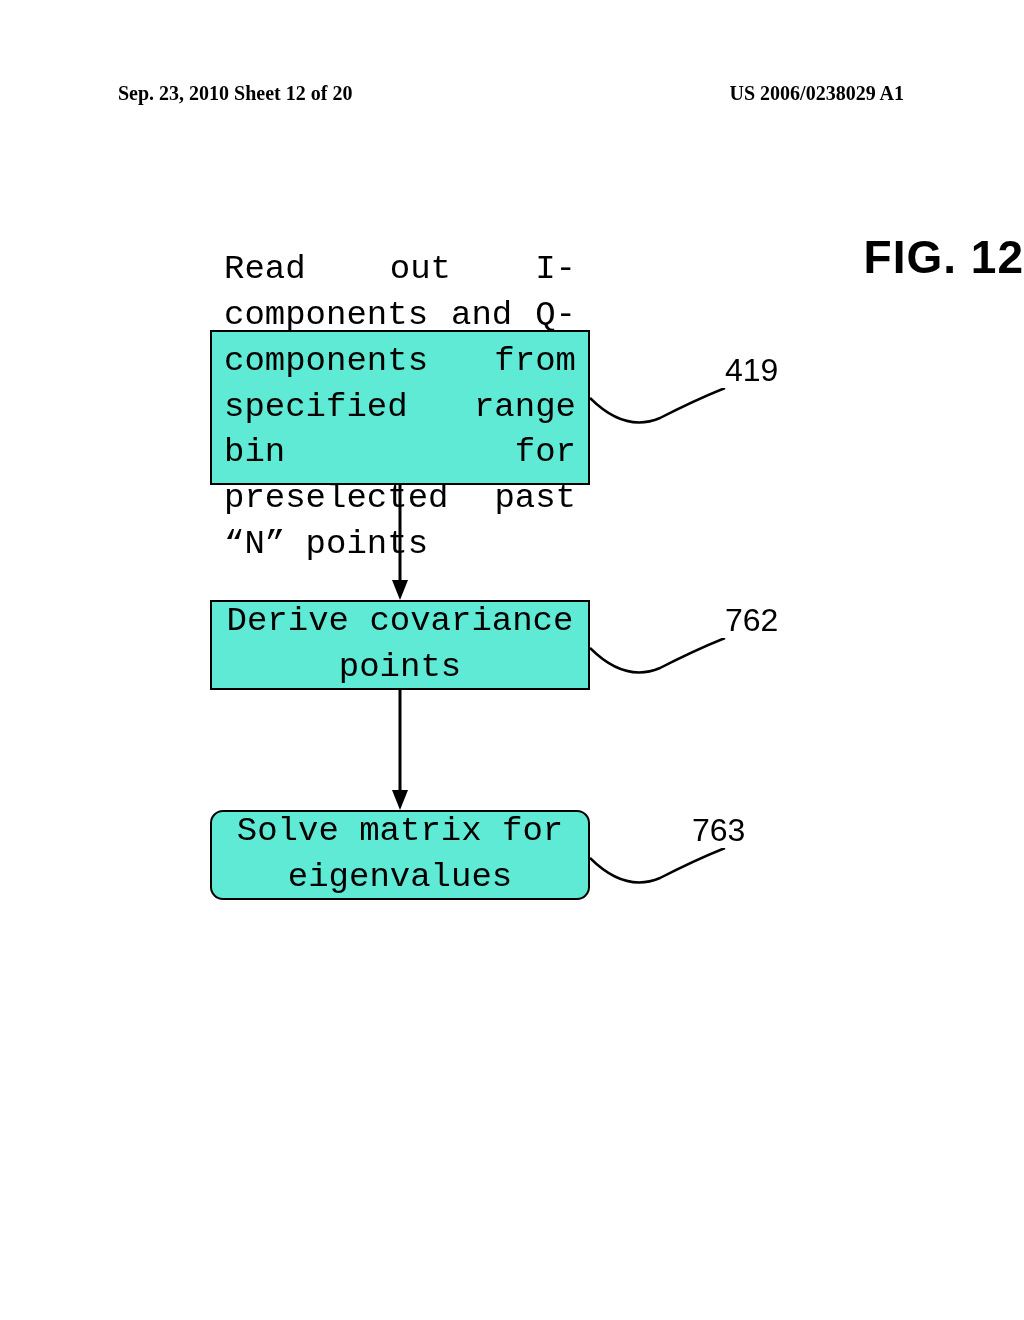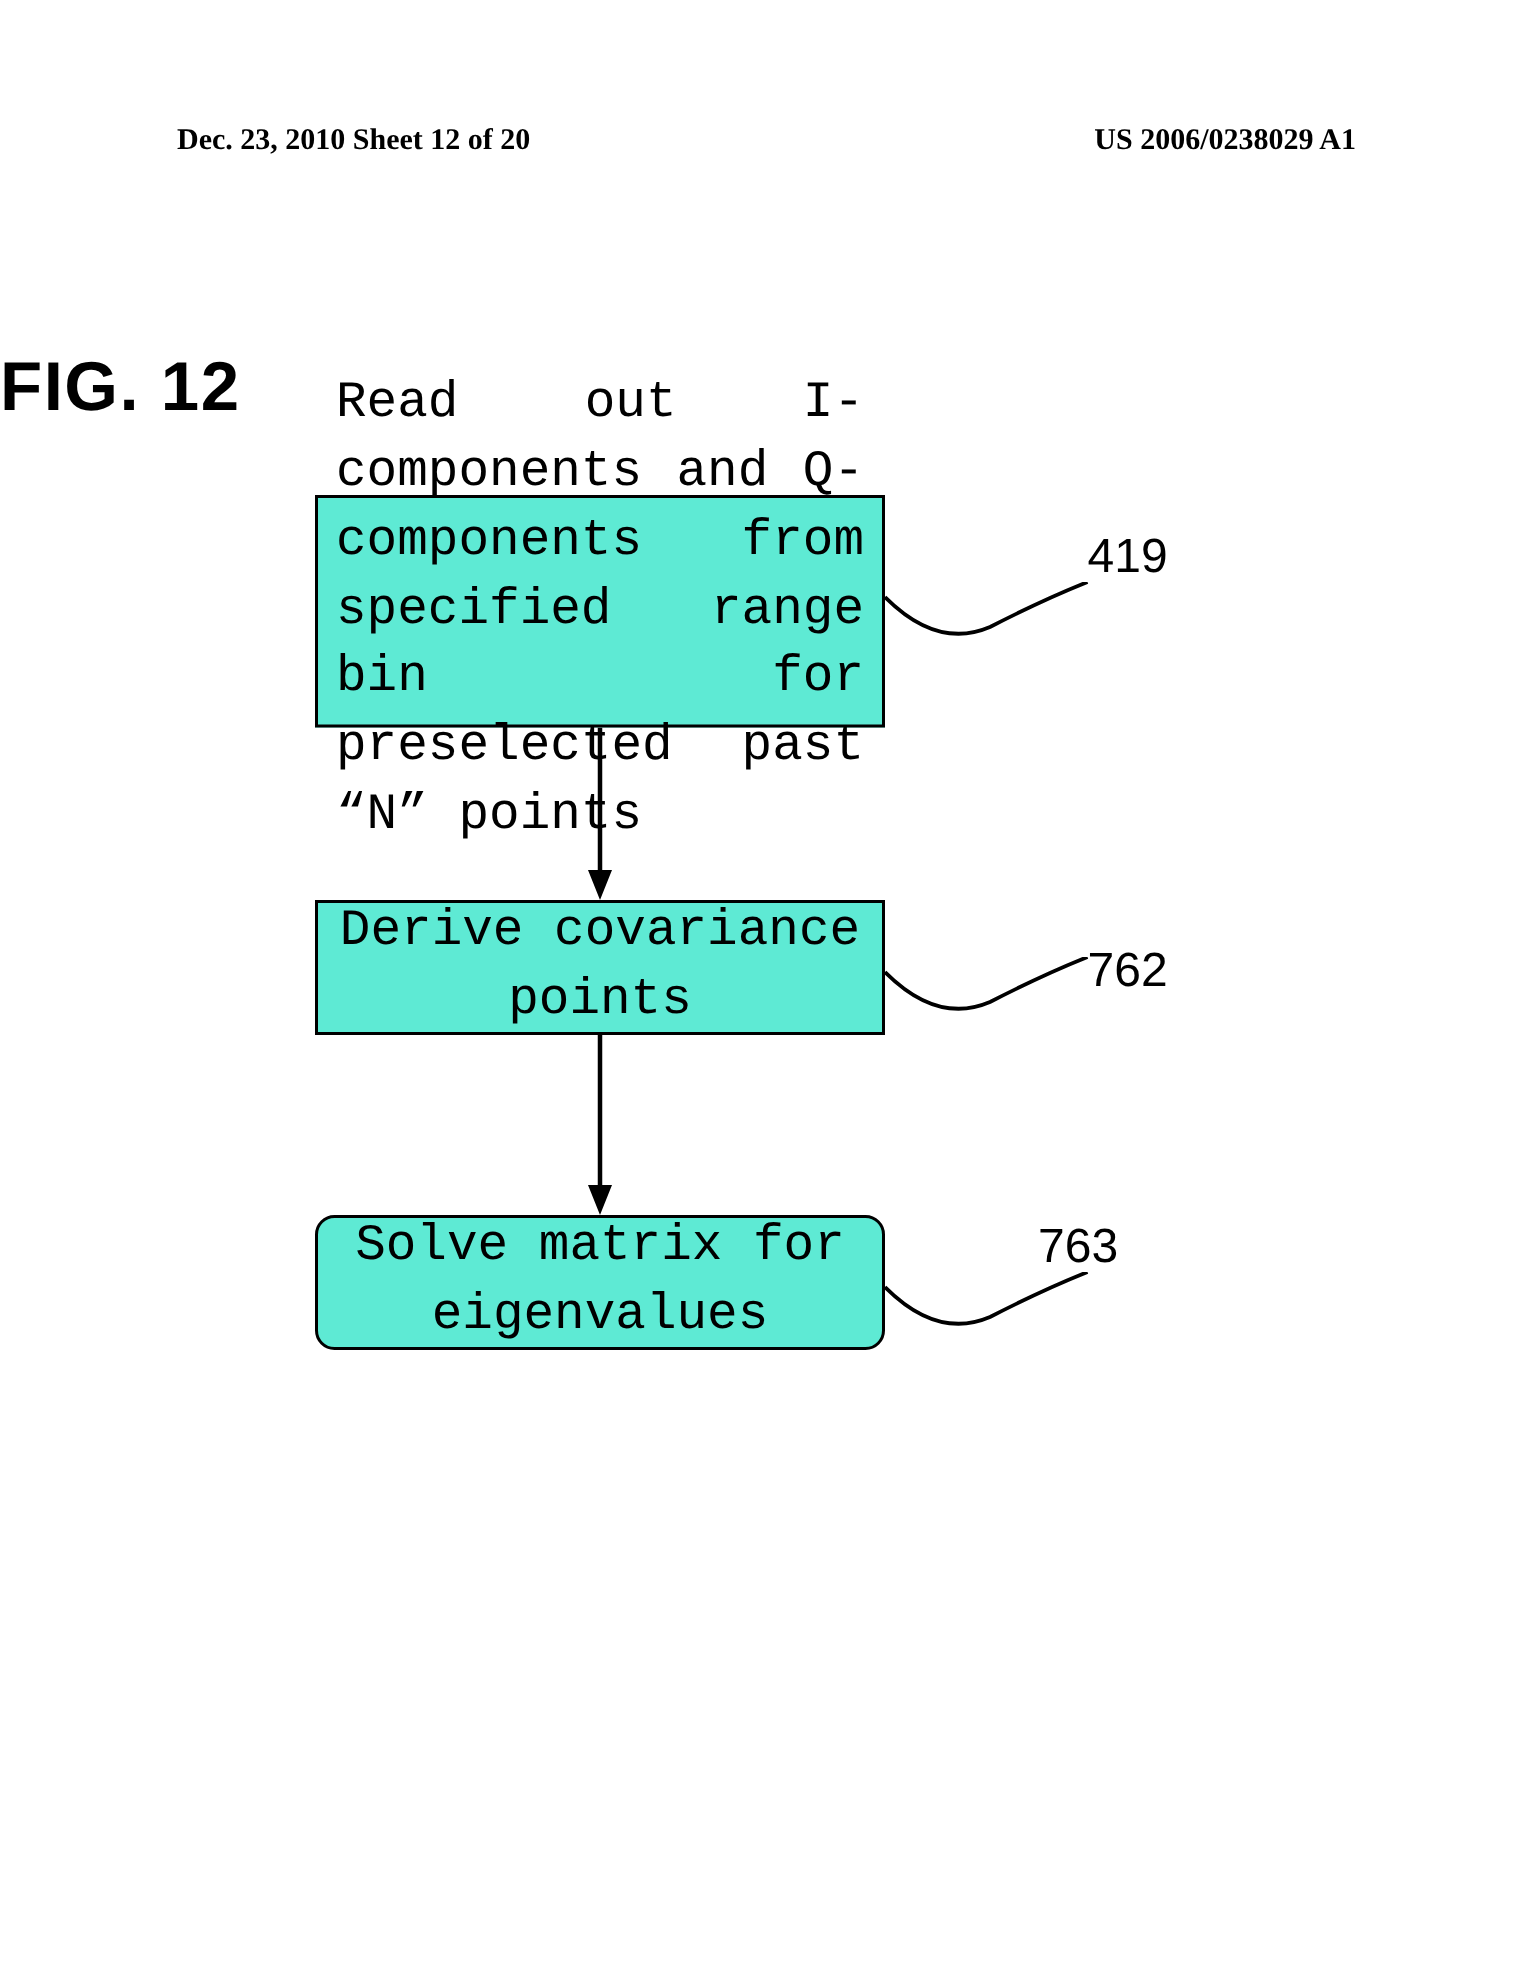--- a/index.html
+++ b/index.html
@@ -19,21 +19,21 @@
     justify-content: space-between;
     font-size: 20px;
     font-weight: bold;
   }
 
   .figure-title {
     position: absolute;
     top: 230px;
     left: 0;
     width: 1024px;
-    text-align: left;
+    text-align: right;
     font-size: 46px;
     font-family: Arial, Helvetica, sans-serif;
     font-weight: 600;
     letter-spacing: 1px;
   }
 
   .flow-box {
     position: absolute;
     border: 2.5px solid #000;
     background: #5eead4;
@@ -51,21 +51,21 @@
   #box1 { left: 210px; top: 330px; width: 380px; height: 155px; }
   #box2 { left: 210px; top: 600px; width: 380px; height: 90px; }
   #box3 { left: 210px; top: 810px; width: 380px; height: 90px; border-radius: 13px; }
 
   .ref-label {
     position: absolute;
     font-family: Arial, Helvetica, sans-serif;
     font-size: 32px;
   }
   #lbl1 { left: 725px; top: 352px; }
-  #lbl2 { left: 725px; top: 628px; }
+  #lbl2 { left: 725px; top: 602px; }
   #lbl3 { left: 692px; top: 812px; }
 
   .connector {
     position: absolute;
   }
   .connector svg { display: block; }
 
   #conn12 { left: 392px; top: 485px; width: 16px; height: 115px; }
   #conn23 { left: 392px; top: 690px; width: 16px; height: 120px; }
 
@@ -73,21 +73,21 @@
     position: absolute;
   }
   #sw1 { left: 590px; top: 388px; width: 140px; height: 45px; }
   #sw2 { left: 590px; top: 638px; width: 140px; height: 45px; }
   #sw3 { left: 590px; top: 848px; width: 140px; height: 45px; }
 </style>
 </head>
 <body>
 
 <div class="header">
-  <span>Dec. 23, 2010  Sheet 12 of 20</span>
+  <span>Sep. 23, 2010  Sheet 12 of 20</span>
   <span>US 2006/0238029 A1</span>
 </div>
 
 <div class="figure-title">FIG. 12</div>
 
 <div id="box1" class="flow-box justify-text">
   <span>Read out I-components and Q-components from specified range bin for preselected past “N” points</span>
 </div>
 <div id="box2" class="flow-box center-text">
   <span>Derive covariance points</span>

